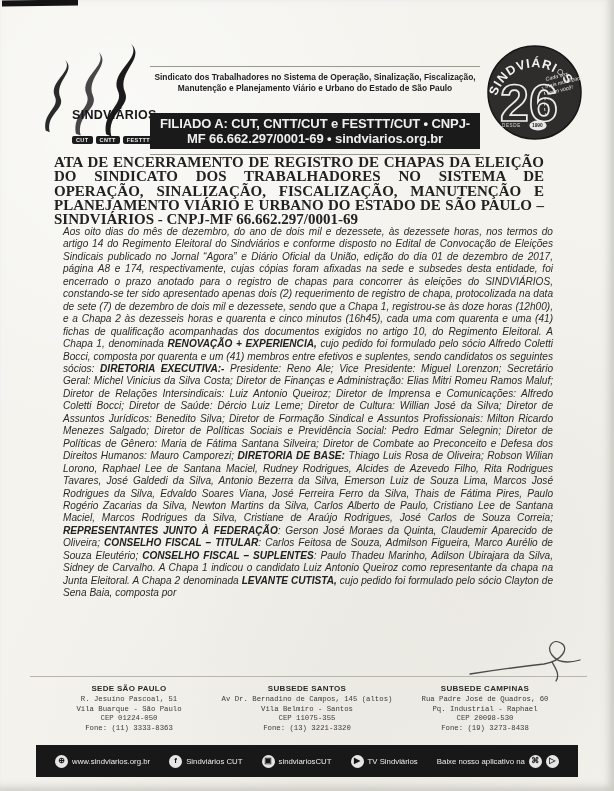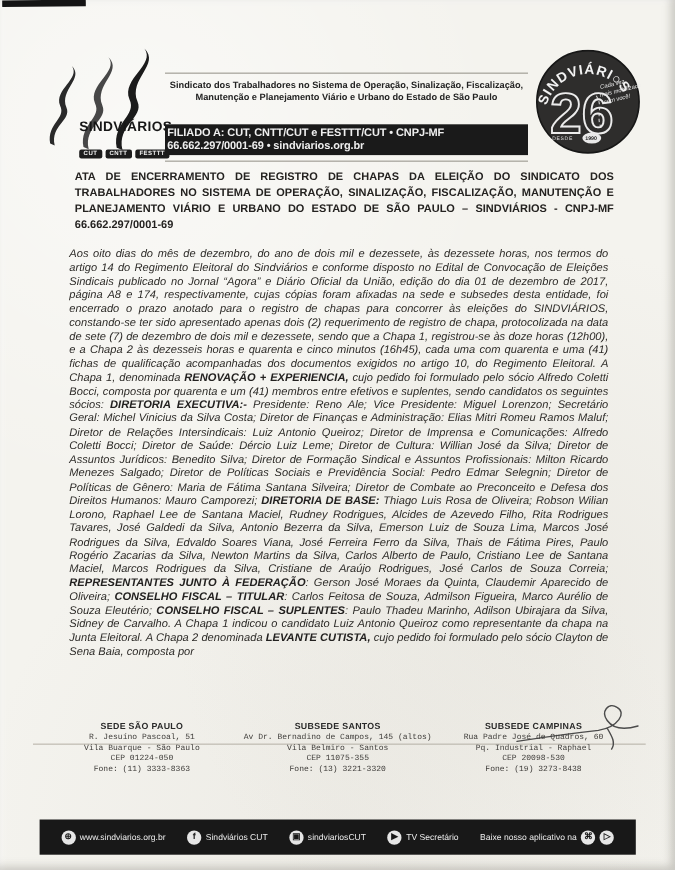--- a/index.html
+++ b/index.html
@@ -20,36 +20,36 @@
   
   .logo { position:absolute; left:36px; top:44px; width:140px; height:104px; }
   .logo svg.swooshes { position:absolute; left:0; top:0; }
   .logo-name { position:absolute; left:36px; top:64px; width:126px; font-weight:bold; font-size:12.5px; letter-spacing:.3px; color:#161616; }
   .logo-affils { position:absolute; left:36px; top:92px; display:flex; gap:3px; }
   .logo-affils span { background:#1c1c1c; color:#f1f1f1; font-size:5.5px; font-weight:bold; padding:1px 4px; border-radius:2px; letter-spacing:.4px; }
 
   .header-center { position:absolute; left:150px; top:66px; width:330px; }
   .hline { border-top:1px solid #9b988f; height:0; }
   .union-name { margin:5px 4px 19px 4px; text-align:center; font-weight:bold; font-size:8.4px; line-height:11px; color:#232323; }
-  .affil-bar { background:#1a1a1a; color:#efefef; font-weight:bold; font-size:10px; letter-spacing:-.1px; padding:3px 2px; }
+  .affil-bar { background:#1a1a1a; color:#efefef; font-weight:bold; font-size:13px; letter-spacing:-.1px; text-align:center; padding:3px 2px; }
   .header-center .hline.bottom { margin-top:5px; }
 
   .badge { position:absolute; left:487px; top:45px; width:95px; height:95px; }
   svg text { font-family:"Liberation Sans", sans-serif; }
 
   
-  .doc-title { position:absolute; left:68px; top:155px; width:490px; font-weight:bold; font-size:10px; line-height:14.3px; text-align:justify; color:#242220; }
+  .doc-title { position:absolute; left:54px; top:155px; width:490px; font-weight:bold; font-size:15px; line-height:14.3px; text-align:justify; color:#242220;font-family:Liberation Serif, serif; }
   .doc-body { position:absolute; left:63px; top:226px; width:490px; font-size:10.1px; line-height:12.45px; text-align:justify; color:#2d2b28;font-style:italic; }
   .doc-body b { color:#232120; }
 
   .sig-rule { position:absolute; left:30px; top:676px; width:557px; border-top:1px solid #b9b5ab; }
   .signature { position:absolute; left:468px; top:634px; }
 
   
-  .offices { position:absolute; left:40px; top:656px; width:534px; display:flex; }
+  .offices { position:absolute; left:40px; top:684px; width:534px; display:flex; }
   .office { width:190px; text-align:center; }
   .office-title { font-weight:bold; font-size:8px; letter-spacing:.3px; color:#2a2a2a; margin-bottom:2px; }
   .office-line { font-size:7.3px; line-height:9.6px; color:#3d3b38;font-family:Liberation Mono, monospace; }
 
   .social-bar { position:absolute; left:36px; top:745px; width:542px; height:32px; background:#181818;
     display:flex; align-items:center; justify-content:space-evenly; color:#ececec; font-size:7.8px; }
   .social-item { display:flex; align-items:center; gap:4px; white-space:nowrap; }
   .icon-circle { width:13px; height:13px; border-radius:50%; background:#e6e6e6; color:#161616;
     display:inline-flex; align-items:center; justify-content:center; font-size:8px; font-weight:bold; line-height:1; }
 </style>
@@ -155,21 +155,21 @@
       <span>Sindviários CUT</span>
     </div>
 
     <div class="social-item">
       <span class="icon-circle">▣</span>
       <span>sindviariosCUT</span>
     </div>
 
     <div class="social-item">
       <span class="icon-circle">▶</span>
-      <span>TV Secretário</span>
+      <span>TV Sindviários</span>
     </div>
 
     <div class="social-item">
 
       <span>Baixe nosso aplicativo na</span>
     <span class="icon-circle">⌘</span>
         <span class="icon-circle">▷</span>
       </div>
   </div>
 

